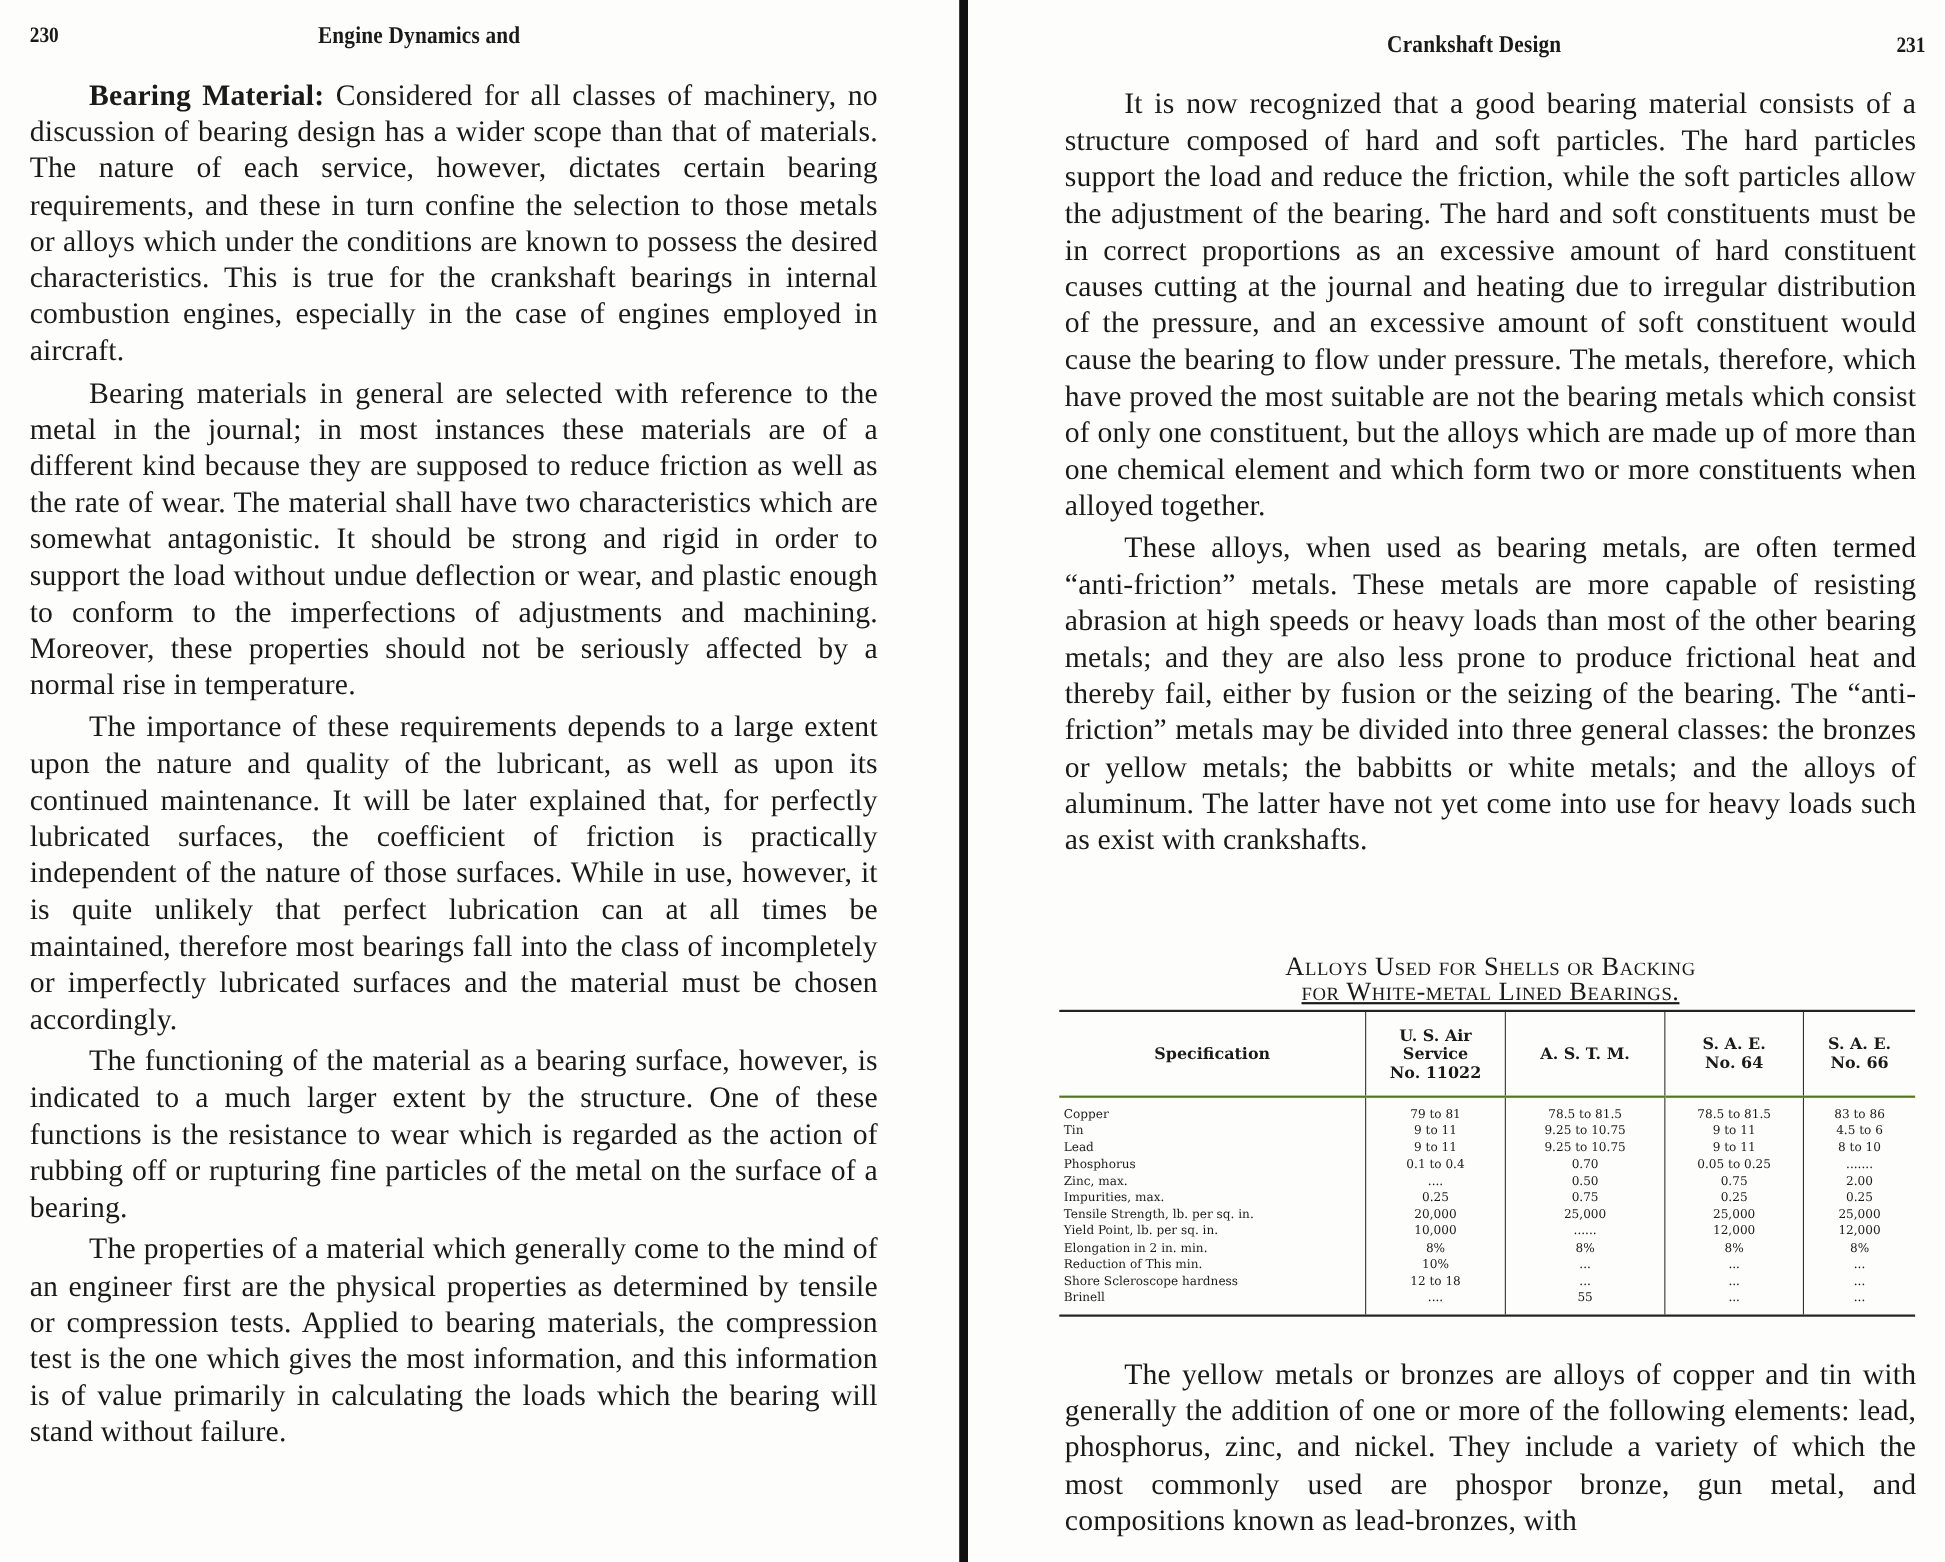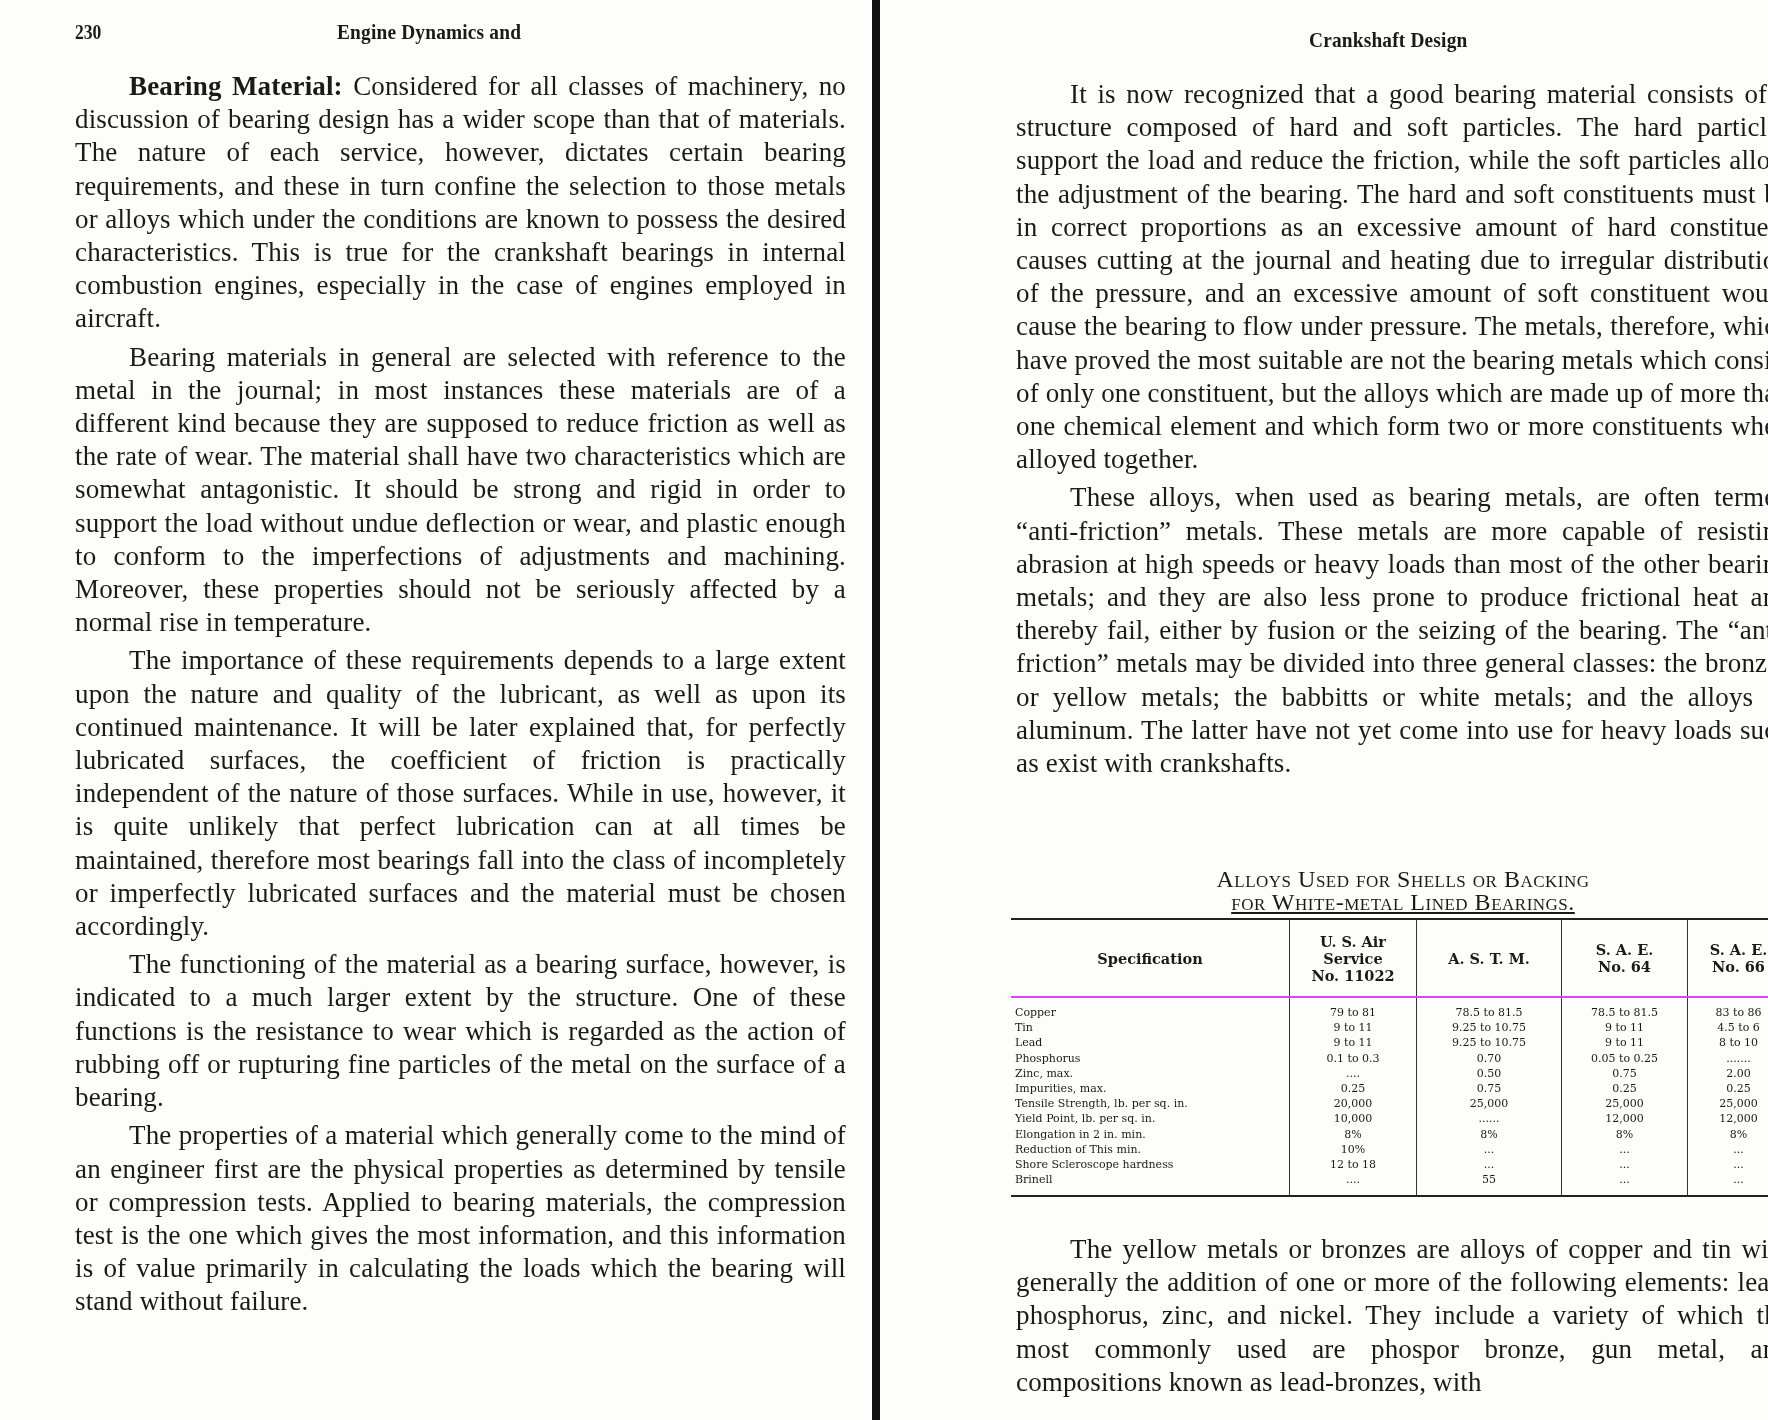--- a/index.html
+++ b/index.html
@@ -1,21 +1,21 @@
 <!DOCTYPE html>
 <html><head>
 <meta charset="utf-8">
 <style>
   html, body { margin:0; padding:0; }
   body {
     width:1768px; height:1420px; overflow:hidden; position:relative;
     background:#fdfdfb; color:#1a1a1a;
     font-family:"Liberation Serif","DejaVu Serif",serif;
   }
-  .page { position:absolute; top:0; height:1420px;margin-left:48px; }
+  .page { position:absolute; top:0; height:1420px; }
   .page-left { left:0; width:870px; }
   .page-right { left:884px; width:884px; }
   .divider {
     position:absolute; left:872px; top:0; width:8px; height:1420px;
     background:#111;
   }
   .running-head {
     position:absolute; font-family:"Liberation Serif",serif; font-weight:bold;
     font-size:22px; letter-spacing:0.2px; transform:scaleX(0.88); transform-origin:left top;
   }
@@ -37,21 +37,21 @@
   .t-cap2 { top:889px;text-decoration:underline; }
 
   .data-table {
     position:absolute; left:79px; top:918px; width:778px;
     border-top:2px solid #222; border-bottom:2px solid #222;
     font-family:"DejaVu Serif","Liberation Serif",serif;
   }
   .data-table table { width:100%; border-collapse:collapse; }
   .data-table th {
     font-size:14.5px; font-weight:bold; line-height:17px; height:76px;
-    border-bottom:2px solid #d946ef; border-left:1.5px solid #333; vertical-align:middle;
+    border-bottom:2px solid #4d7c0f; border-left:1.5px solid #333; vertical-align:middle;
     padding:0 4px; transform-origin:center;
   }
   .data-table th:first-child { border-left:none; }
   .data-table td { vertical-align:top; padding:7px 4px 8px 4px; border-left:1.5px solid #333; font-size:11px; line-height:15.2px; }
   .data-table td:first-child { border-left:none; text-align:left; padding-left:4px; }
   .data-table td.vals { text-align:center; }
   .cell-line { display:block; white-space:nowrap; }
   .col-spec { width:270px; } .col-air { width:118px; } .col-astm { width:136px; } .col-sae64 { width:117px; } .col-sae66 { width:auto; }
 </style>
 </head>
@@ -122,21 +122,21 @@
               <span class="cell-line">Yield Point, lb. per sq. in.</span>
               <span class="cell-line">Elongation in 2 in.  min.</span>
               <span class="cell-line">Reduction of This  min.</span>
               <span class="cell-line">Shore Scleroscope hardness</span>
               <span class="cell-line">Brinell</span>
             </td>
           <td class="vals" id="col-air">
               <span class="cell-line">79 to 81</span>
               <span class="cell-line">9 to 11</span>
               <span class="cell-line">9 to 11</span>
-              <span class="cell-line">0.1 to 0.3</span>
+              <span class="cell-line">0.1 to 0.4</span>
               <span class="cell-line">....</span>
               <span class="cell-line">0.25</span>
               <span class="cell-line">20,000</span>
               <span class="cell-line">10,000</span>
               <span class="cell-line">8%</span>
               <span class="cell-line">10%</span>
               <span class="cell-line">12 to 18</span>
               <span class="cell-line">....</span>
             </td>
           <td class="vals" id="col-astm">

